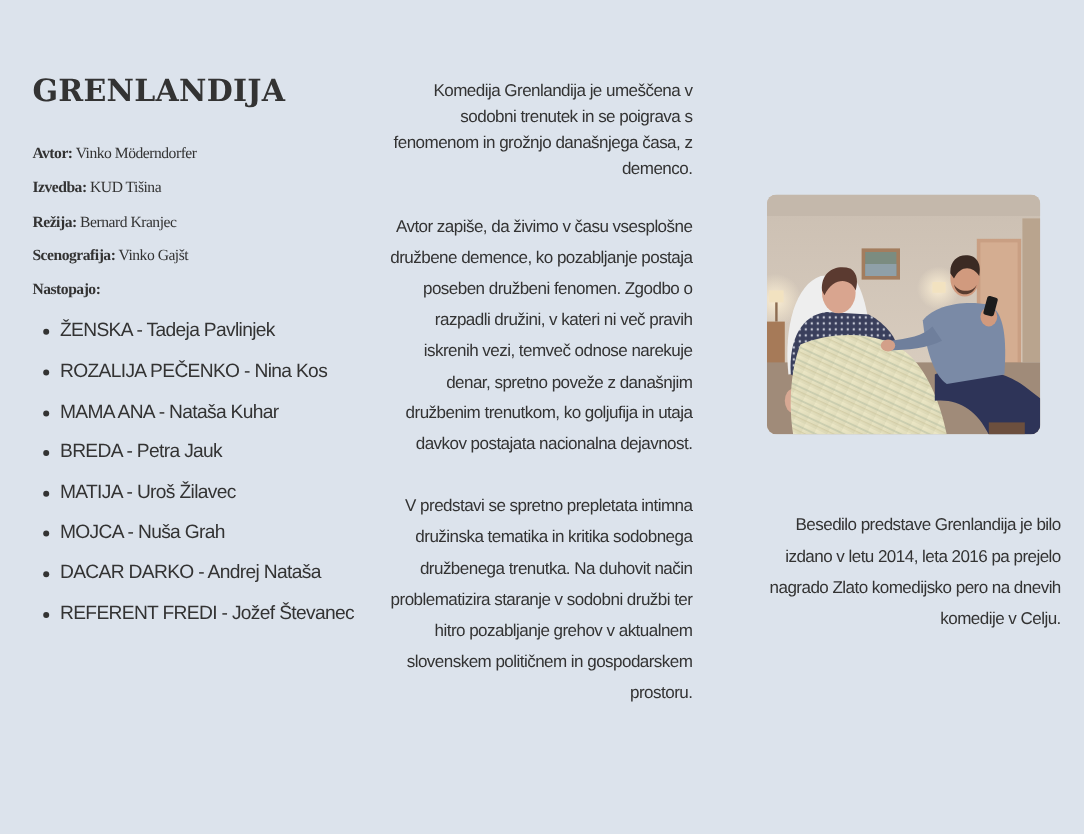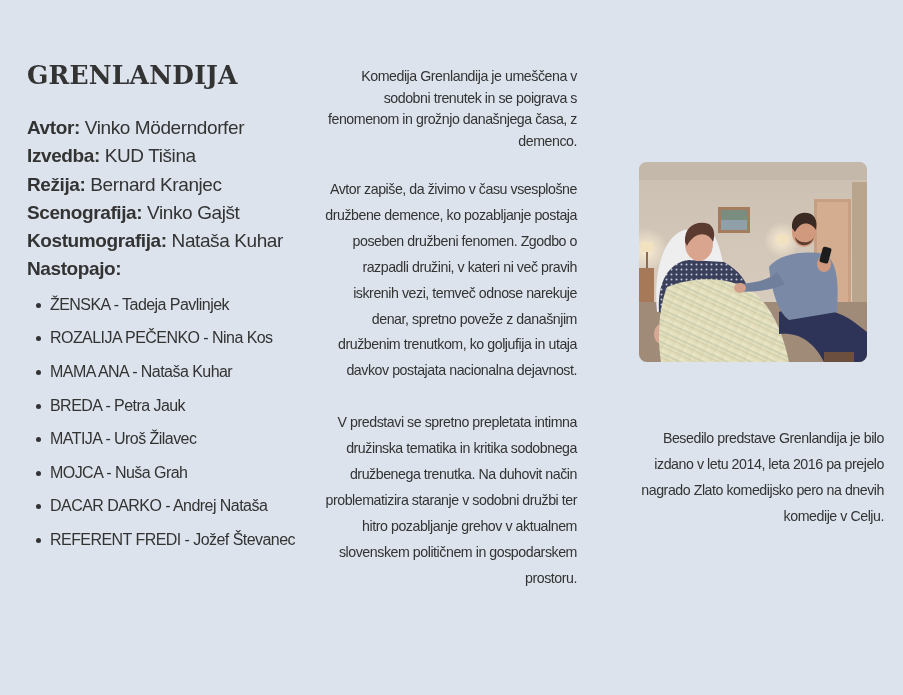--- a/index.html
+++ b/index.html
@@ -11,21 +11,21 @@
       font-family: "DejaVu Serif", serif;
       font-weight: bold;
       font-size: 25px;
       letter-spacing: 0.2px;
       color: #333333;
       line-height: 36px;
       height: 36px;
       transform: scaleY(1.02);
     }
     .credits { margin-top: 20px; }
-    .credit { font-size: 19px; line-height: 28.3px; letter-spacing: -0.4px; white-space: nowrap; }
+    .credit { font-size: 13px; line-height: 28.3px; letter-spacing: -0.4px; white-space: nowrap; font-family: Liberation Serif, serif; }
     .credit b { font-weight: bold; }
     .cast { list-style: none; margin-top: 4px; padding-left: 9px; }
     .cast li { font-size: 16px; line-height: 33.6px; letter-spacing: -0.55px; white-space: nowrap; position: relative; padding-left: 14px; }
     .cast li::before { content: ""; position: absolute; left: 0; top: 15px; width: 5px; height: 5px; border-radius: 50%; background: #333333; }
 
     .col-mid { position: absolute; left: 315px; top: 66px; width: 262px; text-align: right; }
     .p { font-size: 14.2px; letter-spacing: -0.45px; }
     .p1 { line-height: 21.5px; }
     .p2 { margin-top: 25px; line-height: 25.9px; }
     .p3 { margin-top: 26px; line-height: 25.9px; }
@@ -38,21 +38,20 @@
 </head>
 <body>
 
 <div class="col-left">
   <h1 class="title">GRENLANDIJA</h1>
   <div class="credits">
     <div class="credit"><b>Avtor:</b> <span>Vinko Möderndorfer</span></div>
     <div class="credit"><b>Izvedba:</b> <span>KUD Tišina</span></div>
     <div class="credit"><b>Režija:</b> <span>Bernard Kranjec</span></div>
     <div class="credit"><b>Scenografija:</b> <span>Vinko Gajšt</span></div>
-    <div class="credit"><b>Kostumografija:</b> <span>Nataša Kuhar</span></div>
     <div class="credit"><b>Nastopajo:</b></div>
   </div>
   <ul class="cast">
     <li>ŽENSKA - Tadeja Pavlinjek</li>
     <li>ROZALIJA PEČENKO - Nina Kos</li>
     <li>MAMA ANA - Nataša Kuhar</li>
     <li>BREDA - Petra Jauk</li>
     <li>MATIJA - Uroš Žilavec</li>
     <li>MOJCA - Nuša Grah</li>
     <li>DACAR DARKO - Andrej Nataša</li>

